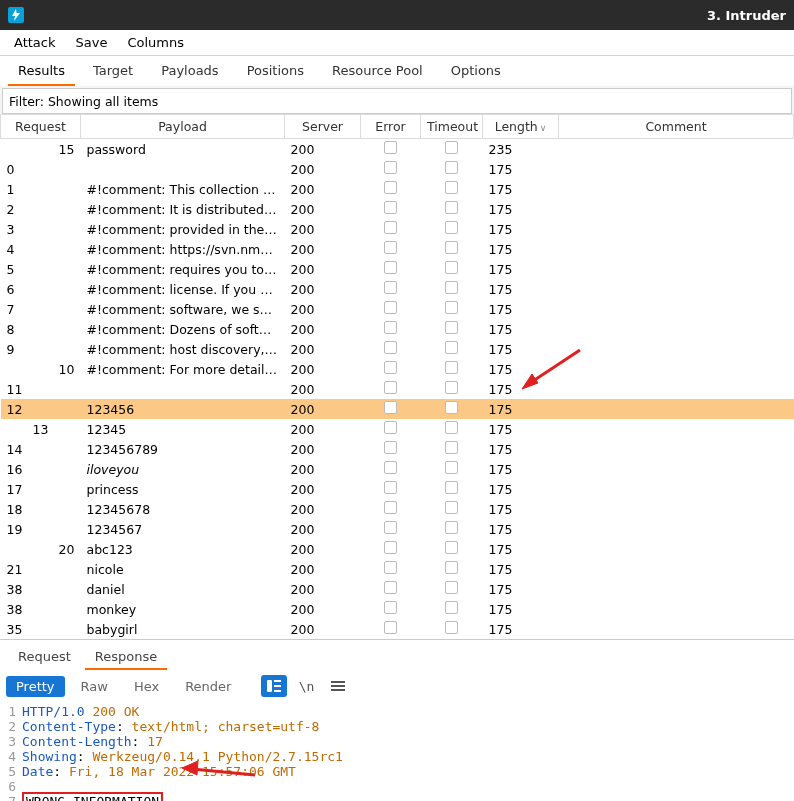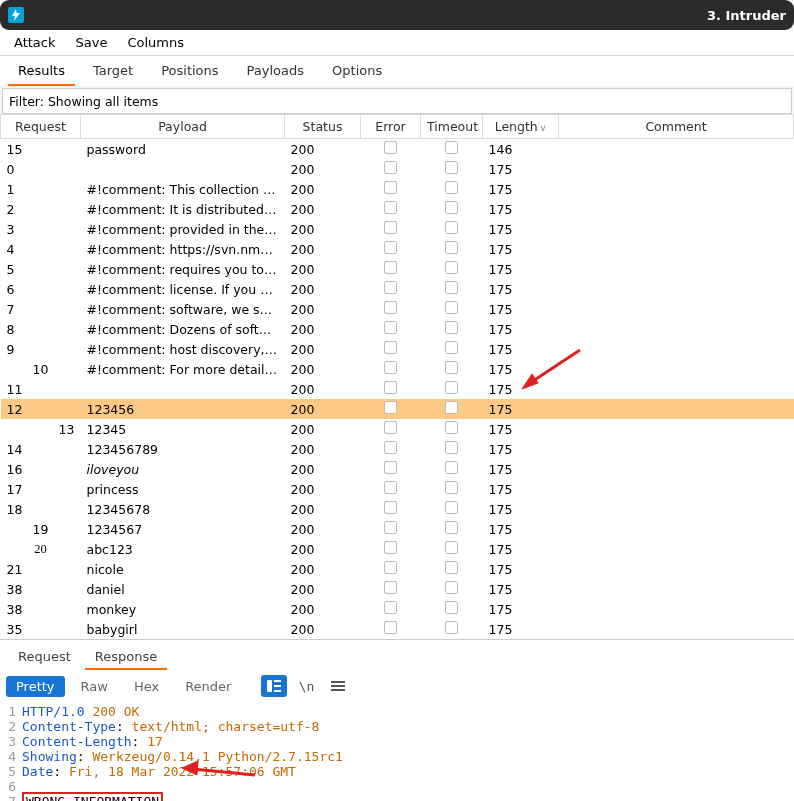--- a/index.html
+++ b/index.html
@@ -13,21 +13,20 @@
     position: relative;
     color: #000;
   }
   .titlebar {
     height: 30px;
     background: #2b2b2b;
     display: flex;
     align-items: center;
     padding: 0 8px;
     color: #fff;
-    border-radius: 9px;
   }
   .titlebar .bolt {
     width: 16px; height: 16px;
     display:flex;align-items:center;justify-content:center;
     margin-right: 8px;
     background:#0aa0d8;
     border-radius:2px;
   }
   .titlebar .bolt svg { display:block; }
   .titlebar .spacer { flex:1; }
@@ -228,22 +227,23 @@
 
 <div class="menubar">
   <div class="item">Attack</div>
   <div class="item">Save</div>
   <div class="item">Columns</div>
 </div>
 
 <div class="tabbar">
   <div class="tab active">Results</div>
   <div class="tab">Target</div>
+  <div class="tab">Payloads</div>
   <div class="tab">Positions</div>
-  <div class="tab">Payloads</div>
+  <div class="tab">Resource Pool</div>
   <div class="tab">Options</div>
 </div>
 
 <div class="filterbar">
   <span>Filter: Showing all items</span>
 </div>
 
 <div class="grid-wrap">
 <table class="grid">
   <colgroup>
@@ -252,35 +252,35 @@
         <col class="c-status">
         <col class="c-error">
         <col class="c-timeout">
         <col class="c-length">
         <col class="c-comment">
   </colgroup>
   <thead>
     <tr>
       <th>Request</th>
       <th>Payload</th>
-      <th>Status</th>
+      <th>Server</th>
       <th>Error</th>
       <th>Timeout</th>
       <th><span>Length</span><span class="sort-indicator">∨</span></th>
       <th>Comment</th>
     </tr>
   </thead>
   <tbody id="grid-body">
         <tr>
-          <td style="text-align: left;">15</td>
+          <td style="text-align: right;">15</td>
           <td style="text-align: left;">password</td>
           <td style="text-align: left;">200</td>
           <td style="text-align: center;"><span class="cb"></span></td>
           <td style="text-align: center;"><span class="cb"></span></td>
-          <td style="text-align: left;">146</td>
+          <td style="text-align: left;">235</td>
           <td style="text-align: left;"></td>
         </tr>
         <tr>
           <td style="text-align: left;">0</td>
           <td style="text-align: left;"></td>
           <td style="text-align: left;">200</td>
           <td style="text-align: center;"><span class="cb"></span></td>
           <td style="text-align: center;"><span class="cb"></span></td>
           <td style="text-align: left;">175</td>
           <td style="text-align: left;"></td>
@@ -360,21 +360,21 @@
         <tr>
           <td style="text-align: left;">9</td>
           <td style="text-align: left;">#!comment: host discovery, port...</td>
           <td style="text-align: left;">200</td>
           <td style="text-align: center;"><span class="cb"></span></td>
           <td style="text-align: center;"><span class="cb"></span></td>
           <td style="text-align: left;">175</td>
           <td style="text-align: left;"></td>
         </tr>
         <tr>
-          <td style="text-align: center; margin-top: 36px;">10</td>
+          <td style="text-align: right; margin-top: 36px;">10</td>
           <td style="text-align: left;">#!comment: For more details, s...</td>
           <td style="text-align: left;">200</td>
           <td style="text-align: center;"><span class="cb"></span></td>
           <td style="text-align: center;"><span class="cb"></span></td>
           <td style="text-align: left;">175</td>
           <td style="text-align: left;"></td>
         </tr>
         <tr>
           <td style="text-align: left;">11</td>
           <td style="text-align: left;"></td>
@@ -387,21 +387,21 @@
         <tr class="selected">
           <td style="text-align: left;">12</td>
           <td style="text-align: left;">123456</td>
           <td style="text-align: left;">200</td>
           <td style="text-align: center;"><span class="cb"></span></td>
           <td style="text-align: center;"><span class="cb"></span></td>
           <td style="text-align: left;">175</td>
           <td style="text-align: left;"></td>
         </tr>
         <tr>
-          <td style="text-align: right; margin-top: 32px;">13</td>
+          <td style="text-align: center; margin-top: 32px;">13</td>
           <td style="text-align: left;">12345</td>
           <td style="text-align: left;">200</td>
           <td style="text-align: center;"><span class="cb"></span></td>
           <td style="text-align: center;"><span class="cb"></span></td>
           <td style="text-align: left;">175</td>
           <td style="text-align: left;"></td>
         </tr>
         <tr>
           <td style="text-align: left;">14</td>
           <td style="text-align: left;">123456789</td>
@@ -432,30 +432,30 @@
         <tr>
           <td style="text-align: left;">18</td>
           <td style="text-align: left;">12345678</td>
           <td style="text-align: left;">200</td>
           <td style="text-align: center;"><span class="cb"></span></td>
           <td style="text-align: center;"><span class="cb"></span></td>
           <td style="text-align: left;">175</td>
           <td style="text-align: left;"></td>
         </tr>
         <tr>
-          <td style="text-align: center; margin-left: 18px;">19</td>
+          <td style="text-align: left; margin-left: 18px;">19</td>
           <td style="text-align: left;">1234567</td>
           <td style="text-align: left;">200</td>
           <td style="text-align: center;"><span class="cb"></span></td>
           <td style="text-align: center;"><span class="cb"></span></td>
           <td style="text-align: left;">175</td>
           <td style="text-align: left;"></td>
         </tr>
         <tr>
-          <td style="text-align: center; font-family: Liberation Serif, serif;">20</td>
+          <td style="text-align: right;">20</td>
           <td style="text-align: left;">abc123</td>
           <td style="text-align: left;">200</td>
           <td style="text-align: center;"><span class="cb"></span></td>
           <td style="text-align: center;"><span class="cb"></span></td>
           <td style="text-align: left;">175</td>
           <td style="text-align: left;"></td>
         </tr>
         <tr>
           <td style="text-align: left;">21</td>
           <td style="text-align: left;">nicole</td>

